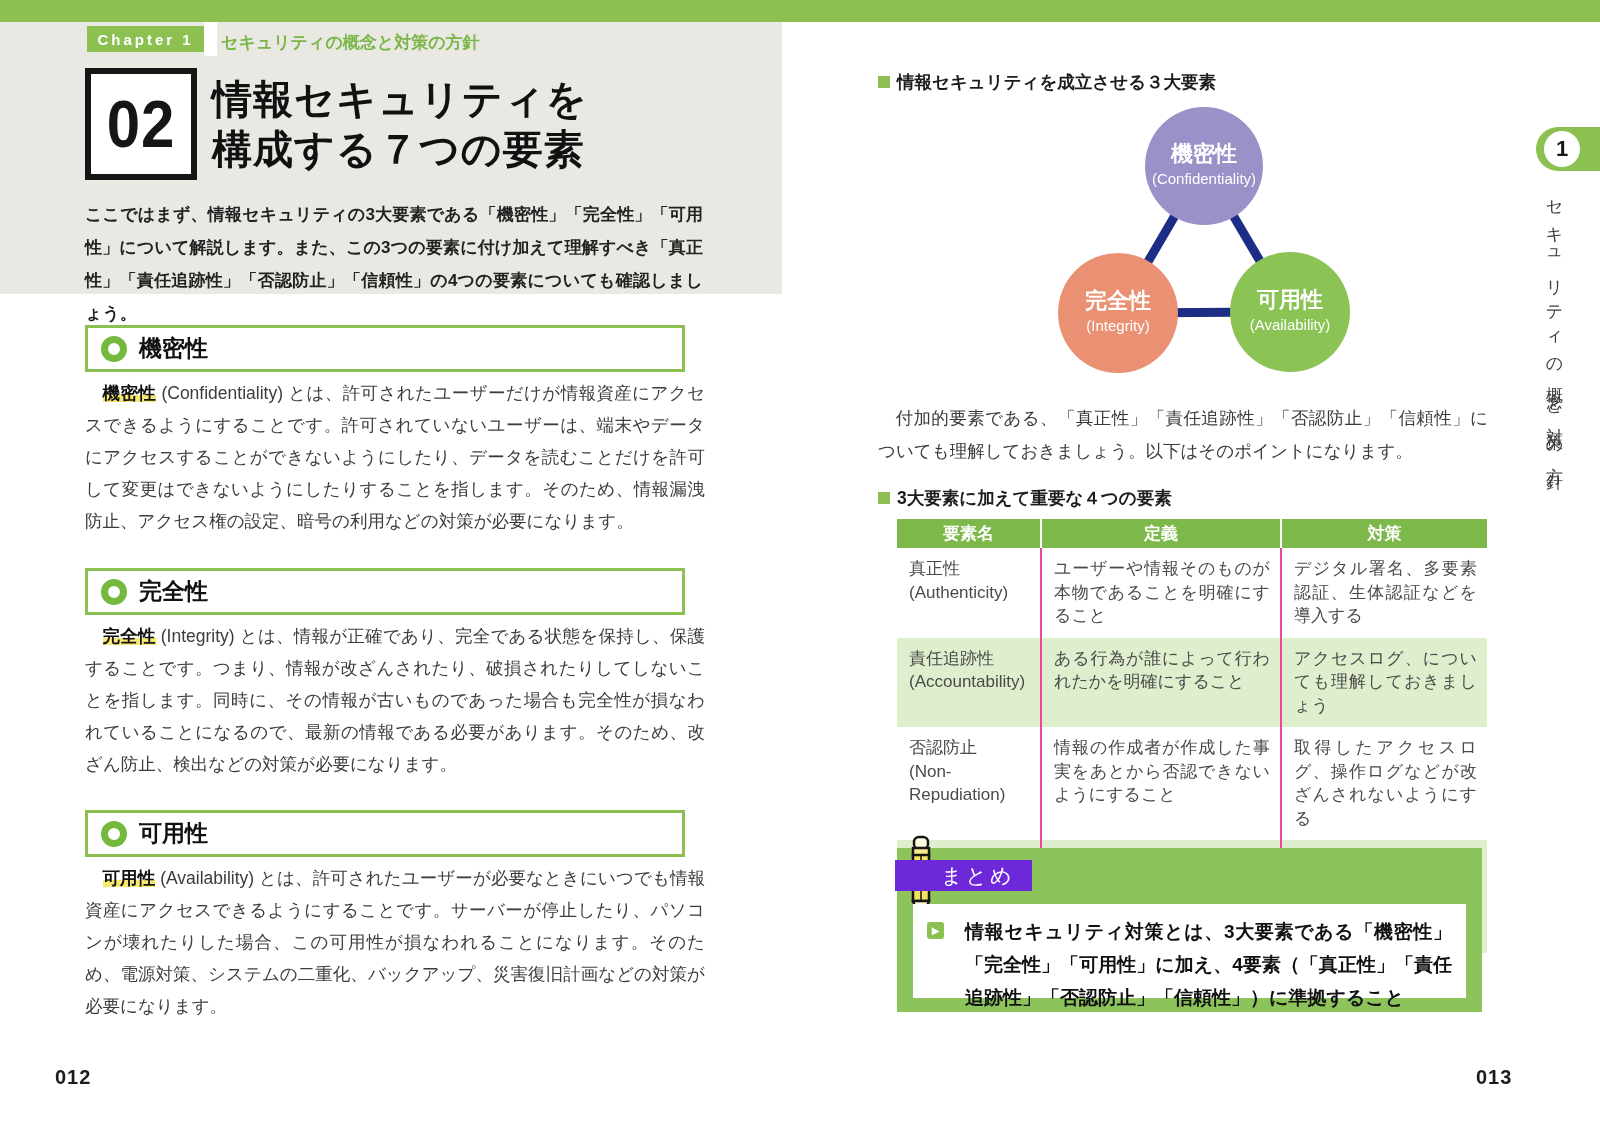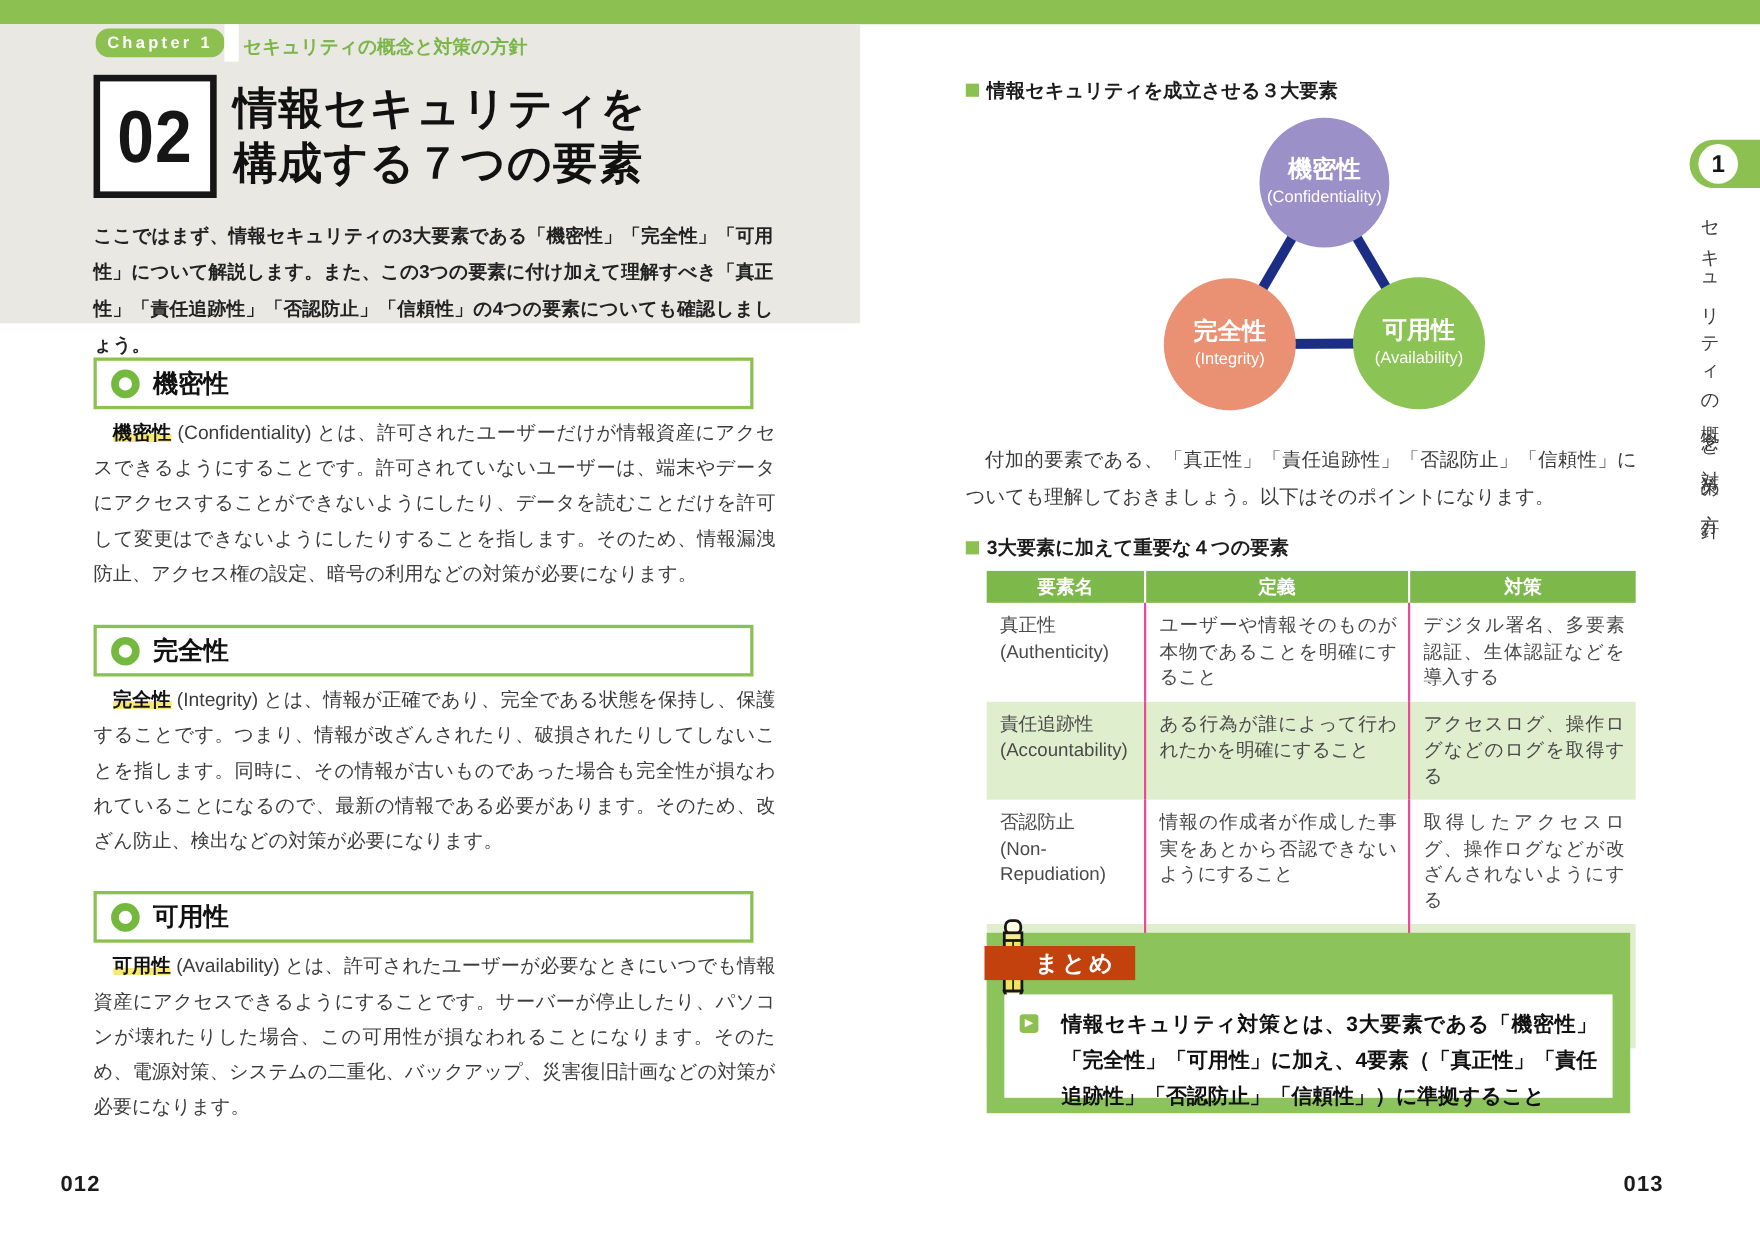--- a/index.html
+++ b/index.html
@@ -6,21 +6,21 @@
   body{width:1600px;height:1127px;position:relative;background:#ffffff;
        font-family:"Liberation Sans","DejaVu Sans",sans-serif;color:#222;}
   .abs{position:absolute;}
 
   
   .top-band{left:0;top:0;width:1600px;height:22px;background:#8cc152;}
 
   
   .header-block{left:0;top:22px;width:782px;height:272px;background:#e9e8e3;}
   .chapter-box{left:87px;top:26px;width:117px;height:26px;background:#8cc152;color:#fff;
-               font-size:15px;font-weight:700;letter-spacing:3px;display:flex;align-items:center;justify-content:center;border-radius:12px;}
+               font-size:15px;font-weight:700;letter-spacing:3px;display:flex;align-items:center;justify-content:center;}
   .chapter-gap{left:204px;top:22px;width:13px;height:34px;background:#ffffff;}
   .chapter-subtitle{left:221px;top:31px;font-size:17px;font-weight:700;color:#7ab648;}
   .lesson-box{left:85px;top:68px;width:112px;height:112px;background:#fff;border:6px solid #161616;
               box-sizing:border-box;display:flex;align-items:center;justify-content:center;}
   .lesson-number{font-size:60px;font-weight:800;color:#161616;transform:scaleY(1.12);letter-spacing:1px;}
   .lesson-title{left:212px;top:74px;font-size:40px;line-height:50px;font-weight:800;color:#111;letter-spacing:1px;}
   .intro{left:85px;top:198px;width:618px;font-size:17px;line-height:33px;font-weight:700;color:#222;text-align:justify;}
 
   
   .sec-head{left:85px;width:600px;height:47px;background:#fff;border:3px solid #8cc152;box-sizing:border-box;
@@ -45,22 +45,22 @@
           border-left:2px solid #fff;}
   .tbl th:first-child{border-left:none;}
   .tbl td{font-size:17px;line-height:23.5px;color:#4a4a4a;vertical-align:top;padding:9px 10px 10px 12px;
           text-align:justify;}
   .tbl td+td{border-left:2px solid #ec4899;}
   .tbl tr.alt td{background:#dfeecd;margin-top:40px;}
   .col-name{width:144px;} .col-def{width:240px;} .col-meas{width:206px;}
 
   
   .summary-box{left:897px;top:848px;width:585px;height:164px;background:#8cc45b;}
-  .summary-label{position:absolute;left:-2px;top:12px;height:31px;background:#c2410c;color:#fff;
-                 font-size:21px;font-weight:700;letter-spacing:3px;display:flex;align-items:center;
+  .summary-label{position:absolute;left:-2px;top:12px;height:31px;background:#6d28d9;color:#fff;
+                 font-size:21px;font-weight:400;letter-spacing:3px;display:flex;align-items:center;
                  padding:0 18px 0 46px;}
   .summary-inner{position:absolute;left:16px;top:56px;width:553px;height:94px;background:#fff;box-sizing:border-box;
                  padding:11px 14px 0 12px;display:flex;align-items:flex-start;}
   .play-bullet{width:17px;height:17px;background:#8cc152;border-radius:3px;color:#fff;font-size:10px;
                display:flex;align-items:center;justify-content:center;flex:0 0 auto;margin:7px 9px 0 2px;}
   .summary-text{font-size:19px;line-height:33px;font-weight:800;color:#111;text-align:justify;margin-left:12px;}
   .pencil{position:absolute;left:10px;top:-14px;}
 
   
   .side-tab{left:1536px;top:127px;width:64px;height:44px;background:#8cc152;border-radius:22px 0 0 22px;}
@@ -166,21 +166,21 @@
       </td>
       <td>ユーザーや情報そのものが本物であることを明確にすること</td>
       <td>デジタル署名、多要素認証、生体認証などを導入する</td>
     </tr>
     <tr class="alt">
       <td>
         <div>責任追跡性</div>
         <div>(Accountability)</div>
       </td>
       <td>ある行為が誰によって行われたかを明確にすること</td>
-      <td>アクセスログ、操作ログなどのログを取得する</td>
+      <td>アクセスログ、についても理解しておきましょう</td>
     </tr>
     <tr>
       <td>
         <div>否認防止</div>
         <div>(Non-Repudiation)</div>
       </td>
       <td>情報の作成者が作成した事実をあとから否認できないようにすること</td>
       <td>取得したアクセスログ、操作ログなどが改ざんされないようにする</td>
     </tr>
     <tr class="alt">

